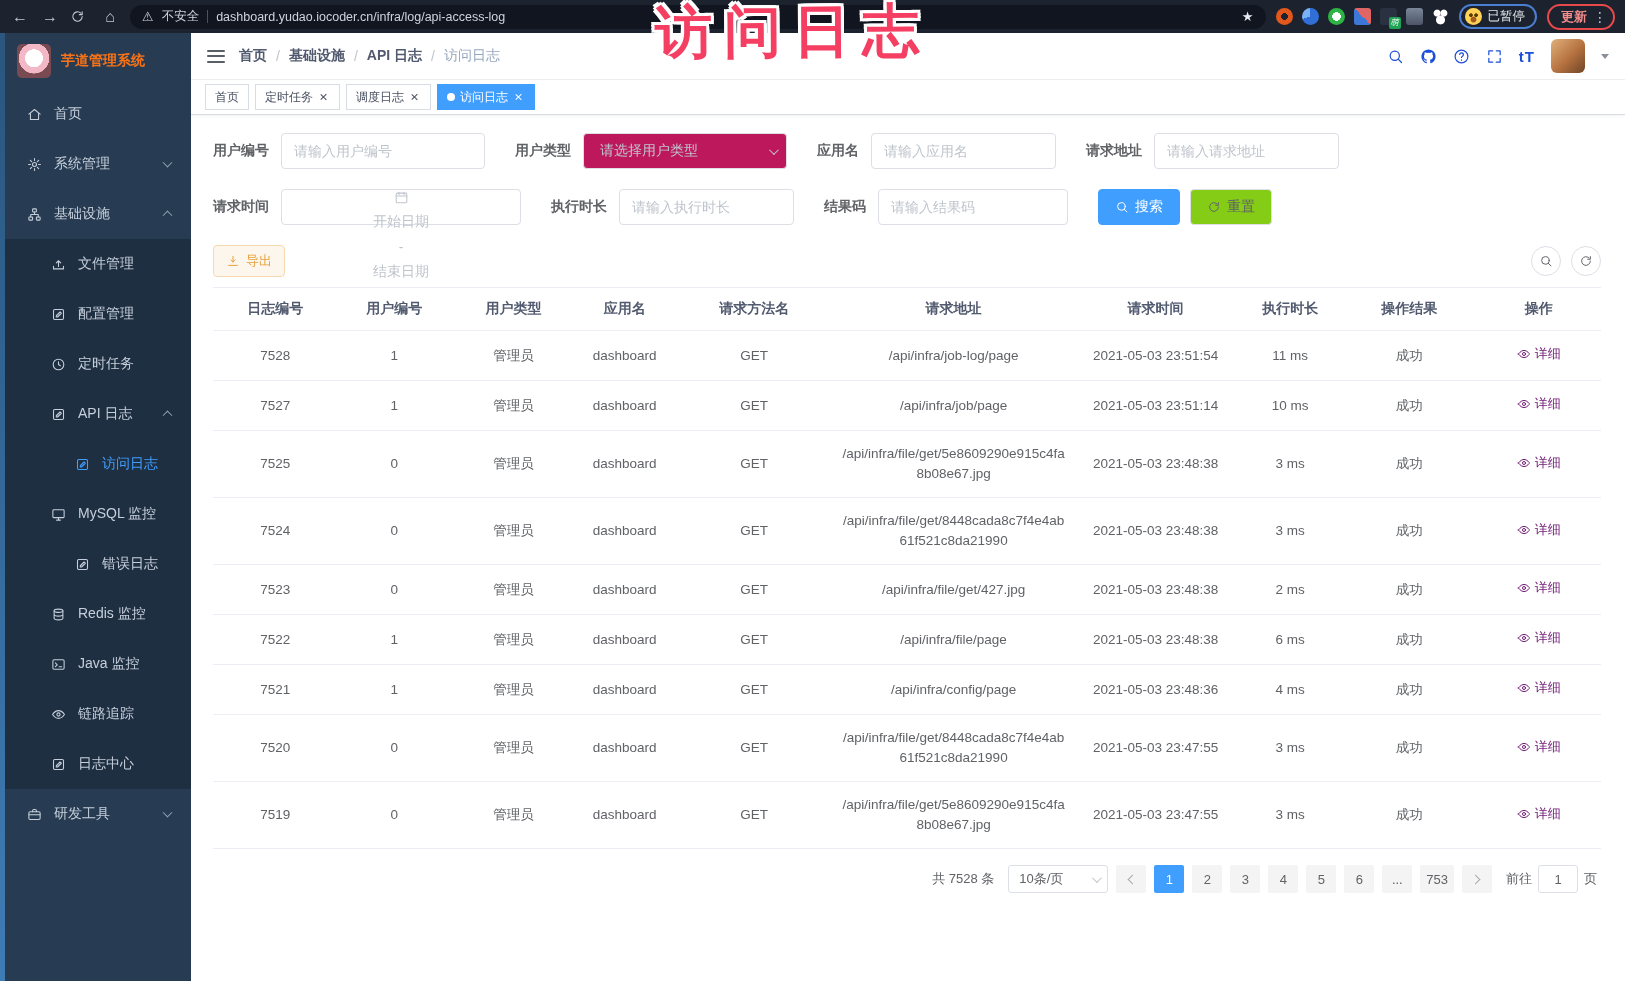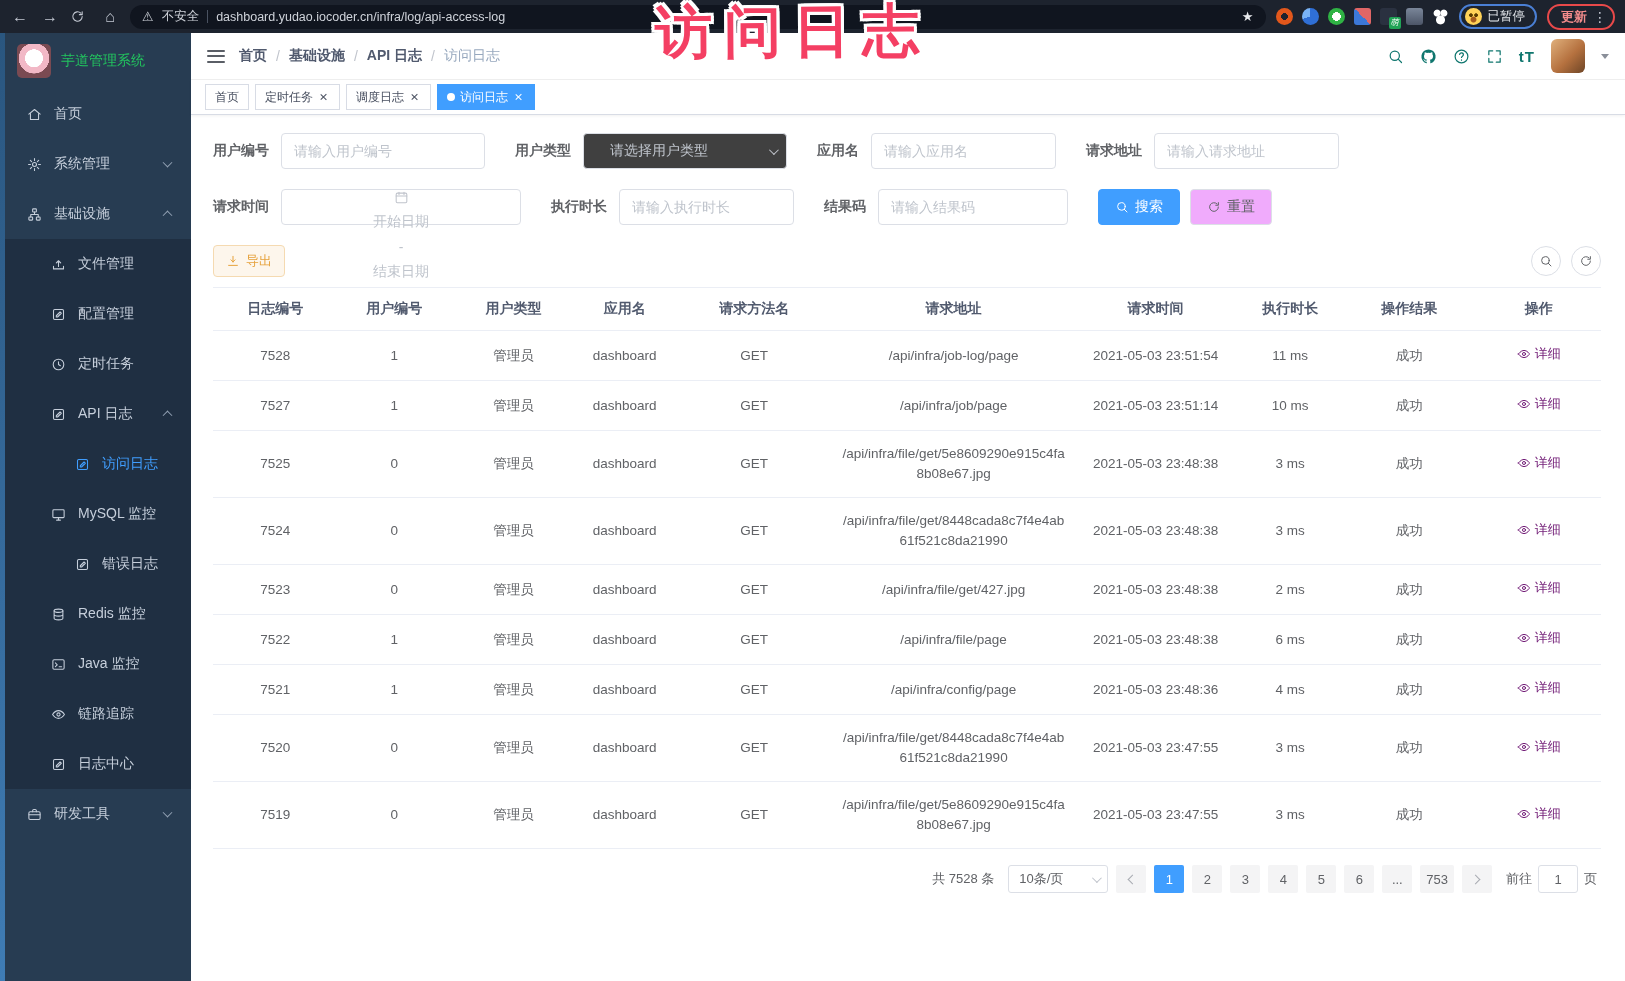--- a/index.html
+++ b/index.html
@@ -26,41 +26,41 @@
   .update-group { display:flex; align-items:center; gap:6px; border:2px solid #e8494a; border-radius:15px; padding:2px 6px 2px 12px; color:#f28b8b; font-size:13px; font-weight:700; flex:0 0 auto; }
   .dots { color:#c3c8d2; font-size:14px; font-weight:400; }
 
   
   .app { display:flex; height:948px; }
   .left-strip { width:5px; background:linear-gradient(#2a567f,#3f7cb4); flex:0 0 auto; }
   .sidebar { width:186px; background:#273c52; flex:0 0 auto; color:#c6cfdb; overflow:hidden; }
   .logo { height:56px; display:flex; align-items:center; gap:10px; padding:0 12px; }
   .logo-img { width:34px; height:34px; border-radius:5px; flex:0 0 auto;
     background:radial-gradient(circle at 50% 42%, #fff 0 34%, #f2b8c6 35% 58%, #7a4a52 59%); }
-  .logo-text { color:#22c55e; font-size:14px; font-weight:400; white-space:nowrap; }
+  .logo-text { color:#f97316; font-size:14px; font-weight:700; white-space:nowrap; }
   .menu-item { position:relative; height:50px; display:flex; align-items:center; gap:12px; font-size:14px; cursor:pointer; padding-left:22px; }
   .menu-item.lvl2 { padding-left:46px; }
   .menu-item.lvl3 { padding-left:70px; }
   .menu-item.in-group { background:#1f2f42; }
   .menu-item.active { color:#409eff; }
   .mi-icon { display:flex; }
   .mi-icon .ic { width:15px; height:15px; }
   .chev { width:7px; height:7px; border-right:1.6px solid #93a2b4; border-bottom:1.6px solid #93a2b4; position:absolute; right:20px; top:50%; }
   .chev-down { transform:translateY(-70%) rotate(45deg); }
   .chev-up { transform:translateY(-30%) rotate(-135deg); }
 
   
   .main { flex:1 1 auto; display:flex; flex-direction:column; background:#fff; min-width:0; }
   .navbar { height:47px; display:flex; align-items:center; padding:0 16px; border-bottom:1px solid #f0f0f0; gap:14px; }
   .hamburger { width:18px; display:flex; flex-direction:column; gap:3.5px; cursor:pointer; }
   .hamburger i { height:2px; background:#5a5e66; border-radius:1px; }
   .breadcrumb { display:flex; align-items:center; gap:9px; font-size:14px; color:#515a6e; font-weight:700; }
   .crumb-sep { color:#c0c4cc; font-weight:400; }
   .breadcrumb .last { color:#97a8be; font-weight:400; }
-  .nav-right { margin-left:auto; display:flex; align-items:center; gap:16px; color:#0f766e; }
+  .nav-right { margin-left:auto; display:flex; align-items:center; gap:16px; color:#1d4ed8; }
   .nav-right .icon-slot { display:flex; cursor:pointer; }
   .nav-right .ic { width:17px; height:17px; }
   .font-ic { font-size:15px; font-weight:700; cursor:pointer; letter-spacing:1px; }
   .avatar { width:34px; height:34px; border-radius:6px; background:linear-gradient(135deg,#e0b07c 0%,#b5713f 55%,#6e4526 100%); cursor:pointer; }
   .caret-down { width:0; height:0; border:4px solid transparent; border-top:5px solid #8a8f99; margin-top:4px; cursor:pointer; }
 
   .tags-bar { height:35px; display:flex; align-items:center; gap:6px; padding:0 14px; border-bottom:1px solid #d8dce5; box-shadow:0 1px 3px rgba(0,0,0,.06); }
   .tag { height:26px; display:flex; align-items:center; gap:5px; padding:0 9px; border:1px solid #d8dce5; background:#fff; color:#495060; font-size:12px; cursor:pointer; }
   .tag.active { background:#409eff; border-color:#409eff; color:#fff; }
   .tag-dot { width:8px; height:8px; border-radius:50%; background:#fff; }
@@ -69,27 +69,27 @@
   .tag-close::before { transform:rotate(45deg); } .tag-close::after { transform:rotate(-45deg); }
 
   .content { flex:1; padding:18px 24px 0 22px; overflow:hidden; position:relative; }
 
   
   .form-row { display:flex; align-items:center; margin-bottom:20px; }
   .form-item { display:flex; align-items:center; margin-right:30px; }
   .f-label { font-size:14px; font-weight:700; color:#606266; margin-right:12px; white-space:nowrap; }
   input.f-input { height:36px; border:1px solid #dcdfe6; border-radius:4px; padding:0 12px; font-size:14px; color:#606266; outline:none; font-family:inherit; }
   input.f-input::placeholder { color:#bfc4cc; }
-  .f-select { height:36px; border:1px solid #dcdfe6; border-radius:4px; padding:0 10px 0 26px; font-size:14px; color:#bfc4cc; display:flex; align-items:center; justify-content:space-between; cursor:pointer; background:#404040; }
+  .f-select { height:36px; border:1px solid #dcdfe6; border-radius:4px; padding:0 10px 0 16px; font-size:14px; color:#bfc4cc; display:flex; align-items:center; justify-content:space-between; cursor:pointer; background:#be185d; }
   .sel-caret { width:7px; height:7px; border-right:1.4px solid #c0c4cc; border-bottom:1.4px solid #c0c4cc; transform:rotate(45deg) translateY(-2px); }
   .f-range { height:36px; border:1px solid #dcdfe6; border-radius:4px; padding:0 10px; display:flex; align-items:center; gap:8px; font-size:14px; color:#bfc4cc; background:#fff;flex-direction:column; }
   .f-range .ic { width:15px; height:15px; color:#c0c4cc; }
   .range-sep { color:#bfc4cc; padding:0 4px; }
   .w200{width:204px} .w185{width:185px} .w175{width:175px} .w190{width:190px} .w240{width:240px}
-  .btn { height:36px; border-radius:4px; font-size:14px; display:inline-flex; align-items:center; gap:6px; padding:0 16px; cursor:pointer; border:1px solid #dcdfe6; background:#f0abfc; color:#606266; font-family:inherit; }
+  .btn { height:36px; border-radius:4px; font-size:14px; display:inline-flex; align-items:center; gap:6px; padding:0 16px; cursor:pointer; border:1px solid #dcdfe6; background:#84cc16; color:#606266; font-family:inherit; }
   .btn .ic { width:14px; height:14px; }
   .btn.primary { background:#409eff; border-color:#409eff; color:#fff; }
   .btn.reset { margin-left:10px; }
   .btn.warn-plain { height:32px; padding:0 12px; background:#fdf6ec; border-color:#f5dab1; color:#e6a23c; font-size:13px; }
 
   .toolbar-row { display:flex; align-items:center; margin-bottom:10px; }
   .tool-right { margin-left:auto; display:flex; gap:10px; }
   .btn-circle { width:30px; height:30px; border-radius:50%; border:1px solid #dcdfe6; background:#fff; color:#606266; display:flex; align-items:center; justify-content:center; cursor:pointer; }
   .btn-circle .ic { width:14px; height:14px; }
 

